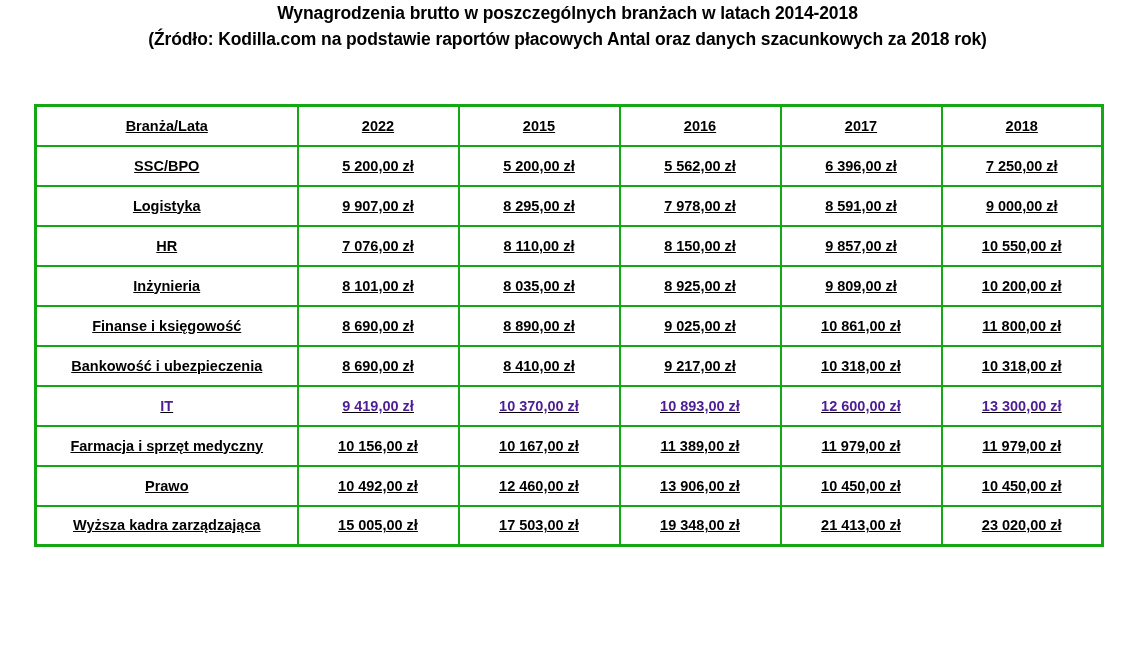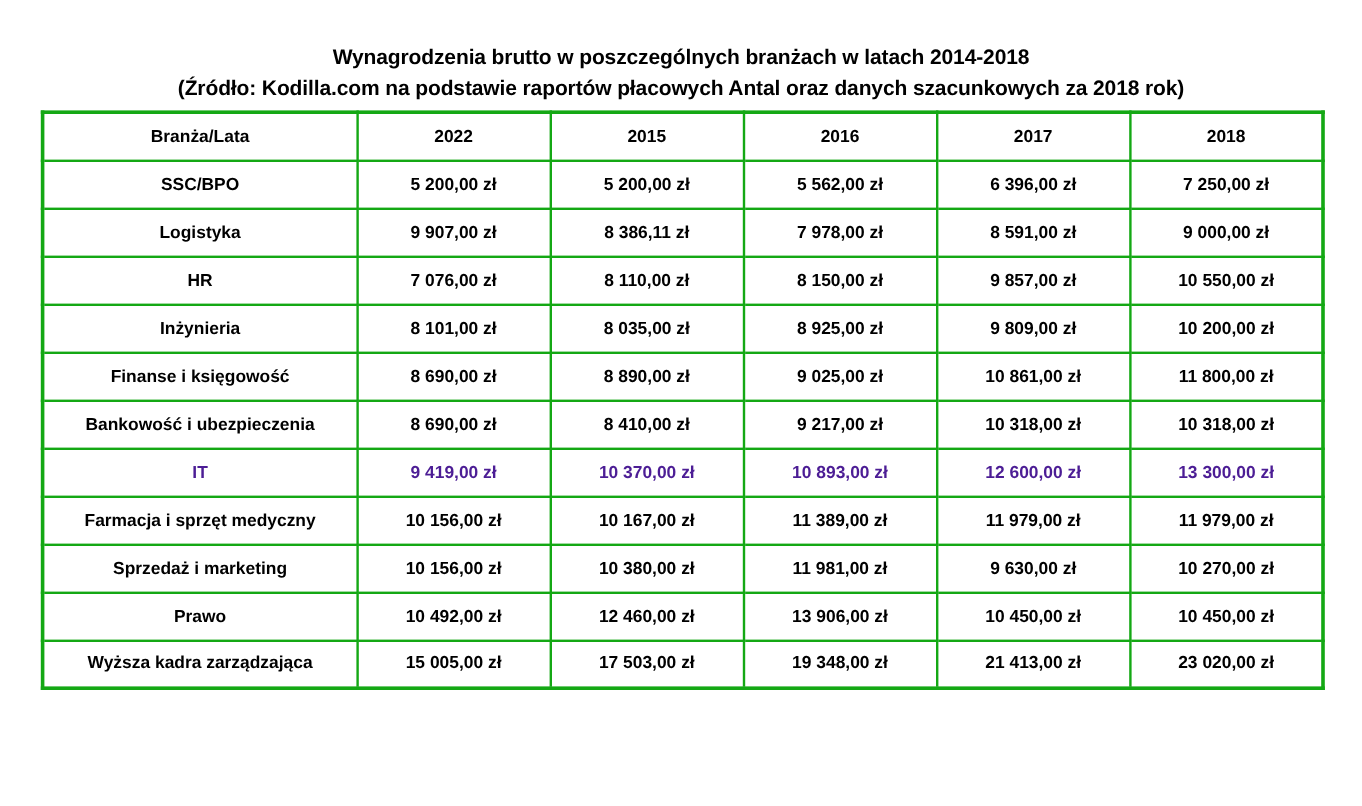--- a/index.html
+++ b/index.html
@@ -15,34 +15,34 @@
     overflow: hidden;
   }
   .page {
     width: 1135px;
     height: 672px;
     box-sizing: border-box;
     position: relative;
   }
   .title-block {
     text-align: center;
-    padding-top: 34px;
   }
   .title-line {
     font-size: 17.5px;
     font-weight: bold;
     color: #000000;
     line-height: 26px;
     letter-spacing: -0.1px;
   }
   .table-wrap {
     position: absolute;
     left: 34px;
-    top: 92px;
+    top: 104px;
     width: 1068px;
+    text-decoration: underline;
   }
   table.salary {
     border-collapse: collapse;
     width: 1068px;
     table-layout: fixed;
     border: 3px solid #14a814;
   }
   table.salary td, table.salary th {
     border: 2px solid #14a814;
     height: 40px;
@@ -104,21 +104,21 @@
             <td class="label-cell">SSC/BPO</td>
             <td>5 200,00 zł</td>
             <td>5 200,00 zł</td>
             <td>5 562,00 zł</td>
             <td>6 396,00 zł</td>
             <td>7 250,00 zł</td>
           </tr>
           <tr>
             <td class="label-cell">Logistyka</td>
             <td>9 907,00 zł</td>
-            <td>8 386,11 zł</td>
+            <td>8 295,00 zł</td>
             <td>7 978,00 zł</td>
             <td>8 591,00 zł</td>
             <td>9 000,00 zł</td>
           </tr>
           <tr>
             <td class="label-cell">HR</td>
             <td>7 076,00 zł</td>
             <td>8 110,00 zł</td>
             <td>8 150,00 zł</td>
             <td>9 857,00 zł</td>
@@ -158,28 +158,20 @@
           </tr>
           <tr>
             <td class="label-cell">Farmacja i sprzęt medyczny</td>
             <td>10 156,00 zł</td>
             <td>10 167,00 zł</td>
             <td>11 389,00 zł</td>
             <td>11 979,00 zł</td>
             <td>11 979,00 zł</td>
           </tr>
           <tr>
-            <td class="label-cell">Sprzedaż i marketing</td>
-            <td>10 156,00 zł</td>
-            <td>10 380,00 zł</td>
-            <td>11 981,00 zł</td>
-            <td>9 630,00 zł</td>
-            <td>10 270,00 zł</td>
-          </tr>
-          <tr>
             <td class="label-cell">Prawo</td>
             <td>10 492,00 zł</td>
             <td>12 460,00 zł</td>
             <td>13 906,00 zł</td>
             <td>10 450,00 zł</td>
             <td>10 450,00 zł</td>
           </tr>
           <tr>
             <td class="label-cell">Wyższa kadra zarządzająca</td>
             <td>15 005,00 zł</td>

